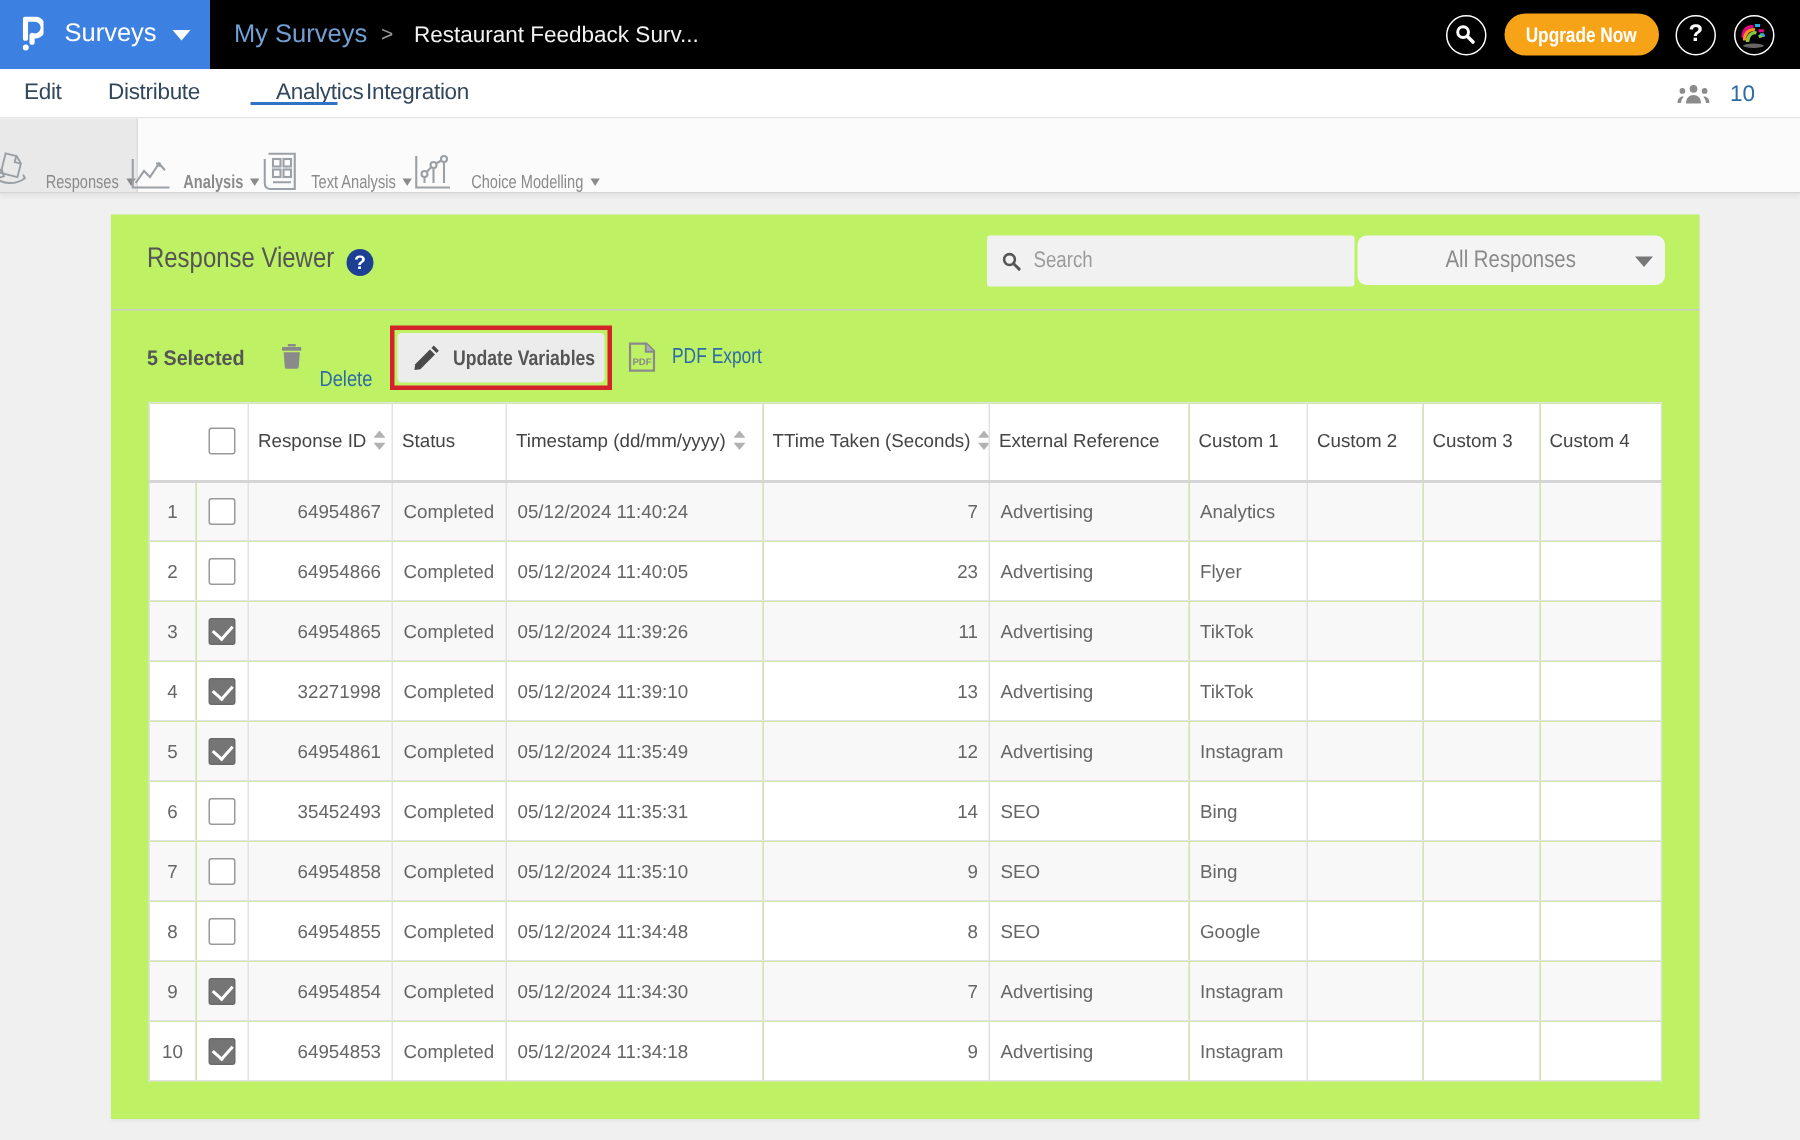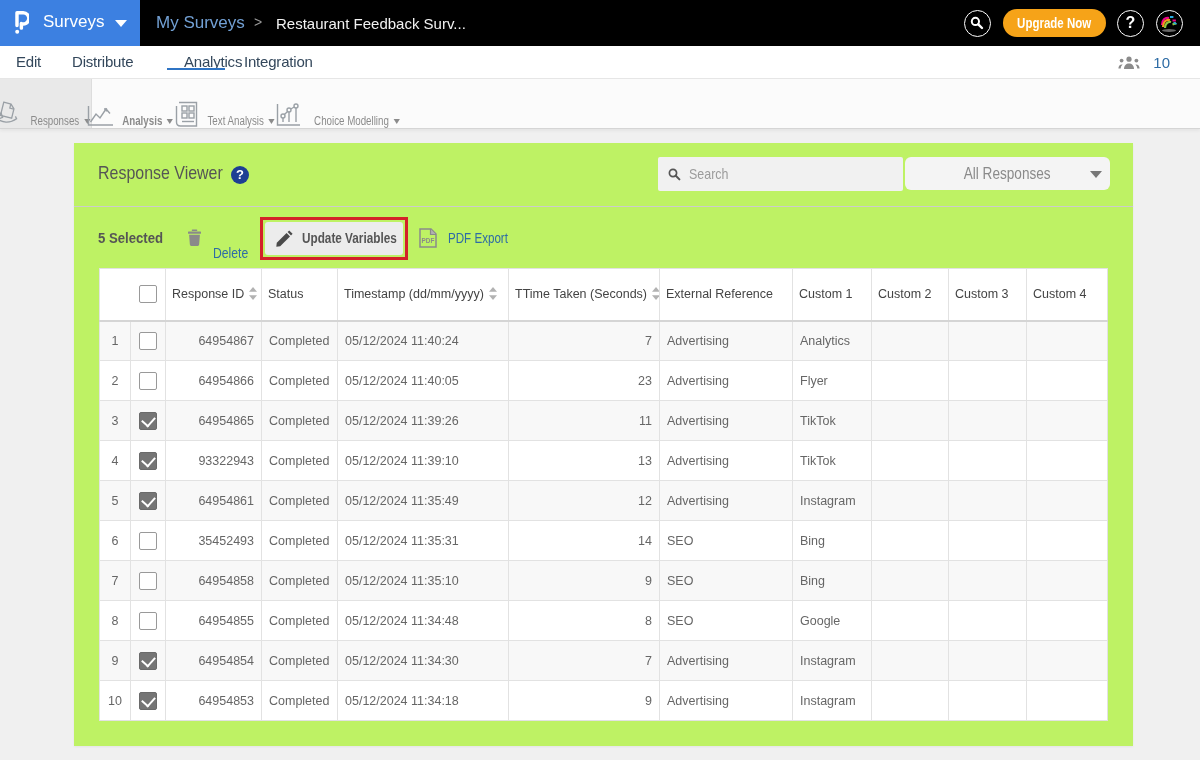--- a/index.html
+++ b/index.html
@@ -298,21 +298,21 @@
           <td class="num-r"><span class="cxr">11</span></td>
           <td><span class="cx">Advertising</span></td>
           <td><span class="cx">TikTok</span></td>
           <td></td>
           <td></td>
           <td></td>
         </tr>
       <tr>
           <td class="rownum"><span class="cx">4</span></td>
           <td class="cbc"><span class="cb on"></span></td>
-          <td class="rid"><span class="cxr">93322943</span></td>
+          <td class="rid"><span class="cxr">32271998</span></td>
           <td><span class="cx">Completed</span></td>
           <td><span class="cx">05/12/2024 11:39:10</span></td>
           <td class="num-r"><span class="cxr">13</span></td>
           <td><span class="cx">Advertising</span></td>
           <td><span class="cx">TikTok</span></td>
           <td></td>
           <td></td>
           <td></td>
         </tr>
       <tr>

